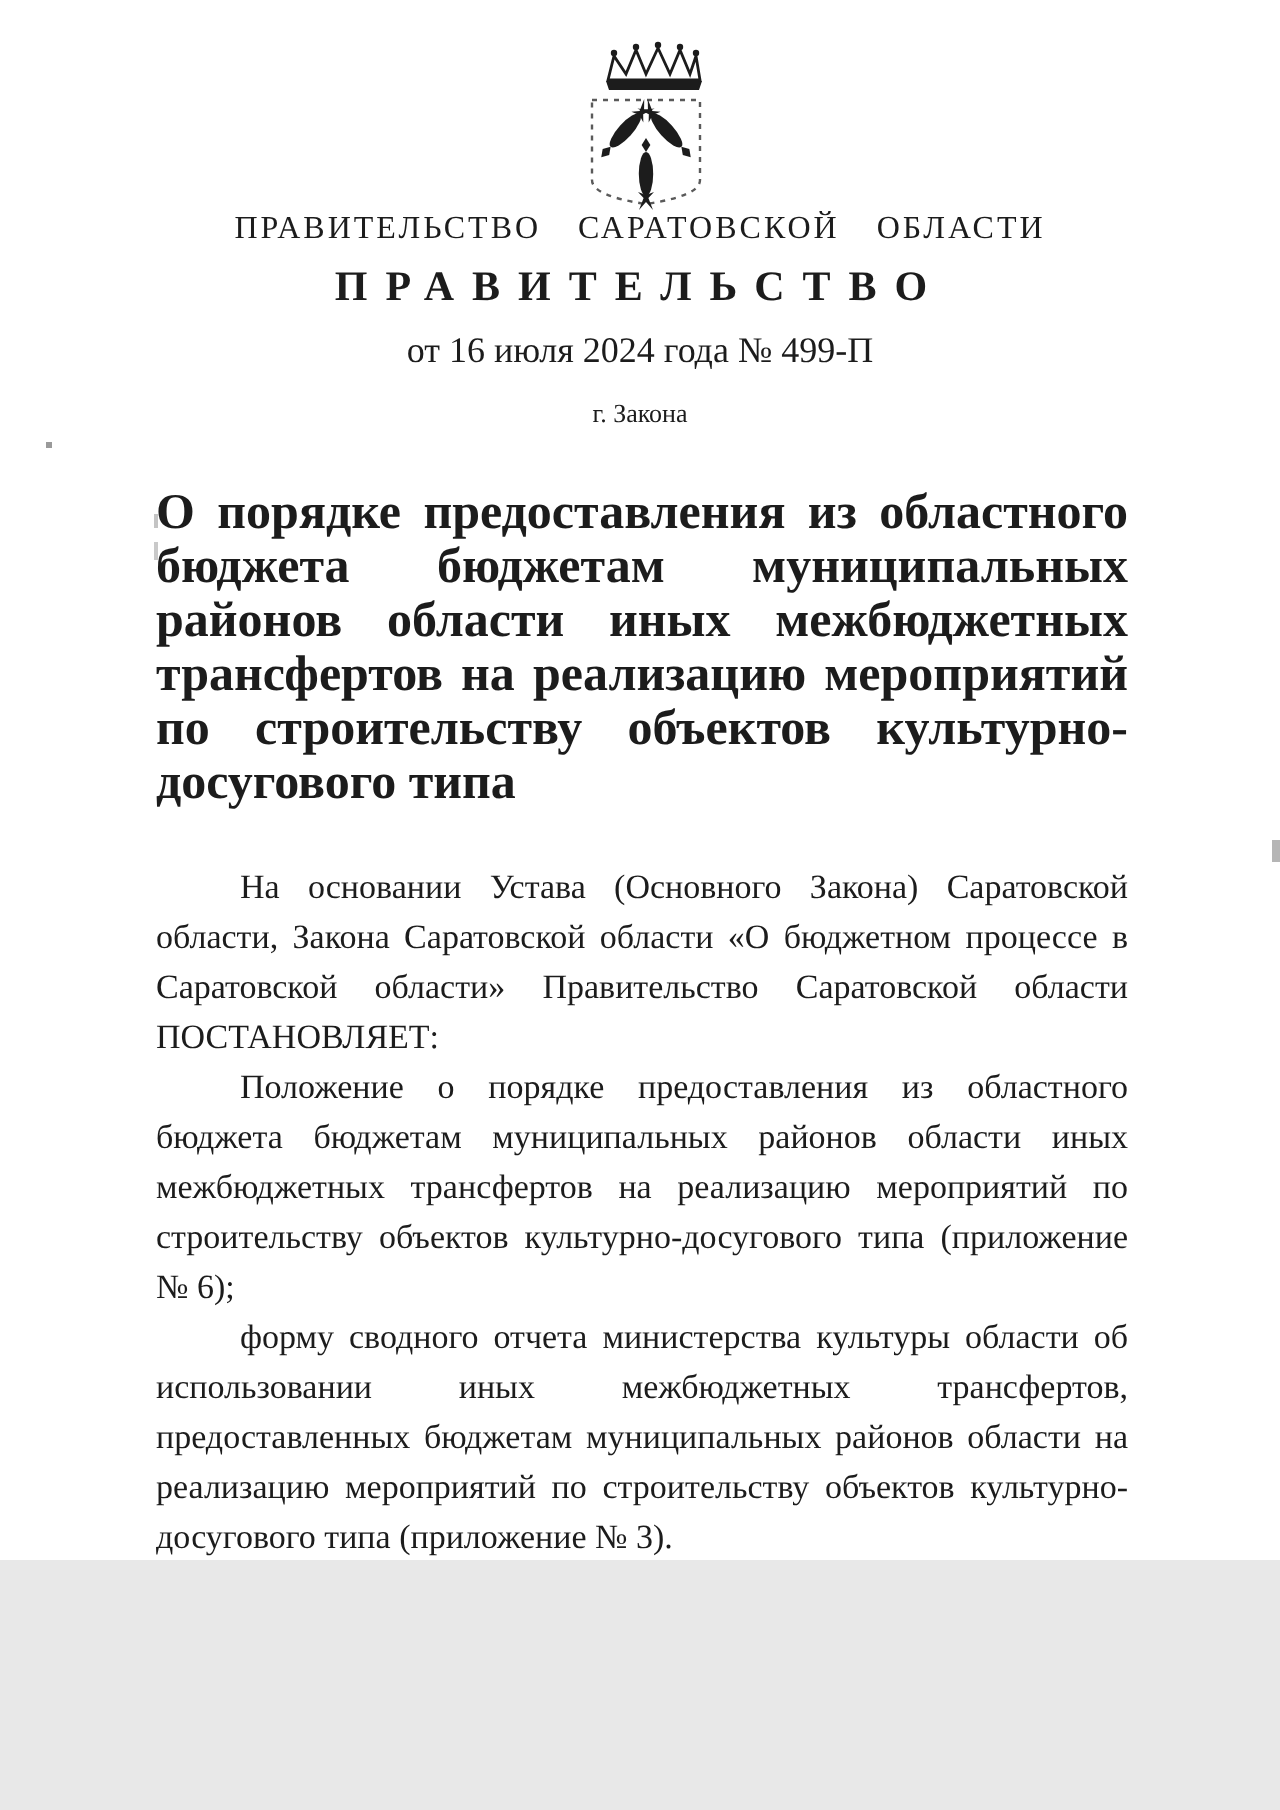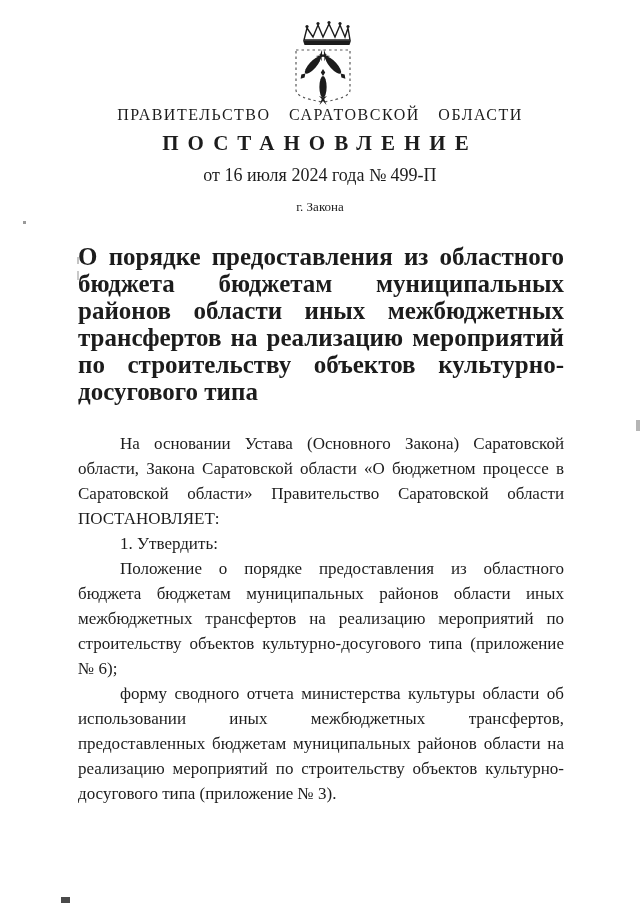--- a/index.html
+++ b/index.html
@@ -1,18 +1,18 @@
 <!DOCTYPE html>
 <html><head>
 <meta charset="utf-8">
 <style>
   html,body{margin:0;padding:0;background:#e8e8e8;}
   .page{
     position:relative;
-    width:640px;height:905px;
+    width:640px;height:780px;
     margin:0 auto;
     background:#ffffff;
     font-family:"Liberation Serif","DejaVu Serif",serif;
     color:#1c1c1c;
     overflow:hidden;
   }
   .crest{
     position:absolute;
     top:14px;left:0;right:0;
     display:flex;justify-content:center;
@@ -113,29 +113,28 @@
           <path d="M0 -15 L-3.5 -19 L-1.2 -13 L-4 -10 L0 -11.5 L4 -10 L1.2 -13 L3.5 -19 Z" fill="#1c1c1c"></path>
           <ellipse cx="0" cy="-1" rx="3.6" ry="11" fill="#1c1c1c"></ellipse>
           <path d="M0 10 L2.2 13.5 L0 17 L-2.2 13.5 Z" fill="#1c1c1c"></path>
         </g>
       </g>
     </svg>
   </div>
 
   <div class="header">
     <div class="gov-line">ПРАВИТЕЛЬСТВО  САРАТОВСКОЙ  ОБЛАСТИ</div>
-    <div class="doc-type">ПОСТАНОВЛЕНИЕ</div>
+    <div class="doc-type">ПРАВИТЕЛЬСТВО</div>
     <div class="date-line">от 16 июля 2024 года № 499-П</div>
     <div class="city-line">г. Закона</div>
   </div>
 
   <div class="content">
     <div class="doc-title">О порядке предоставления из областного бюджета бюджетам муниципальных районов области иных межбюджетных трансфертов на реализацию мероприятий по строительству объектов культурно-досугового типа</div>
     <div class="body-text">
       <p>На основании Устава (Основного Закона) Саратовской области, Закона Саратовской области «О бюджетном процессе в Саратовской области» Правительство Саратовской области ПОСТАНОВЛЯЕТ:</p>
-      <p>1. Утвердить:</p>
       <p>Положение о порядке предоставления из областного бюджета бюджетам муниципальных районов области иных межбюджетных трансфертов на реализацию мероприятий по строительству объектов культурно-досугового типа (приложение № 6);</p>
       <p>форму сводного отчета министерства культуры области об использовании иных межбюджетных трансфертов, предоставленных бюджетам муниципальных районов области на реализацию мероприятий по строительству объектов культурно-досугового типа (приложение № 3).</p>
 
     </div>
   </div>
 
 </div>
 
 </body></html>

